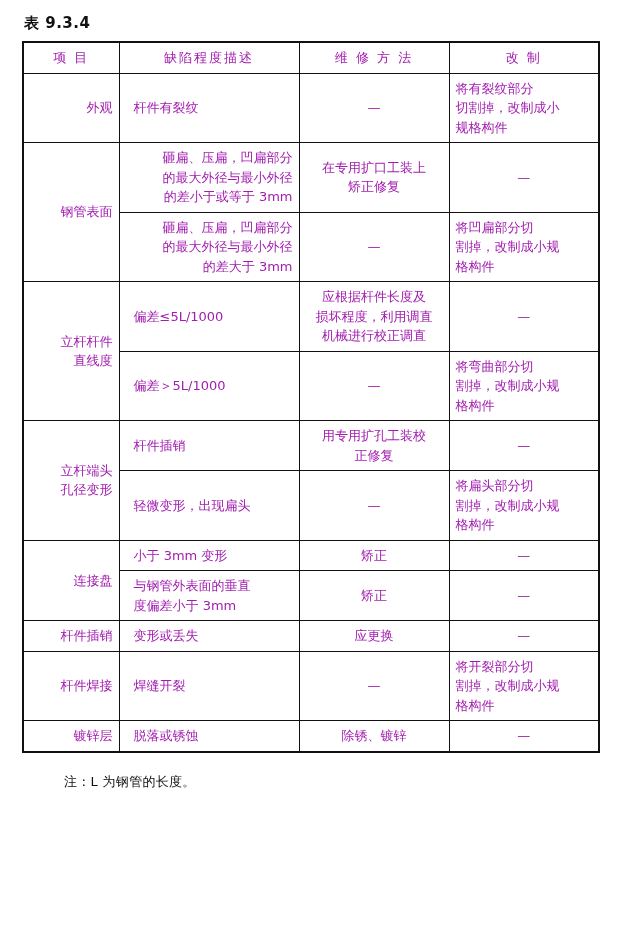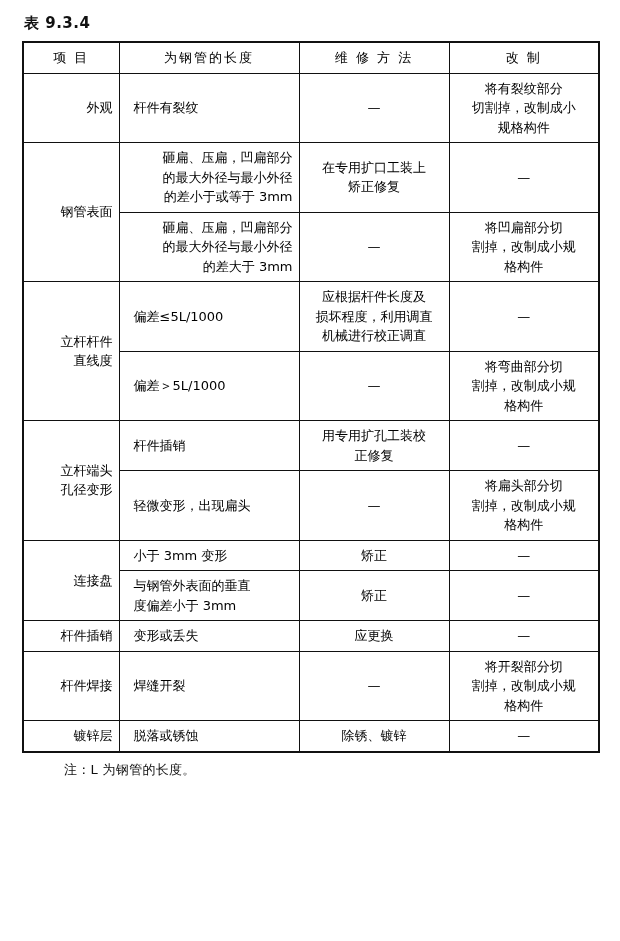--- a/index.html
+++ b/index.html
@@ -43,21 +43,21 @@
   table.spec {
     border-collapse: collapse;
     width: 576px;
     table-layout: fixed;
     border: 2px solid #111;
   }
   table.spec td, table.spec th {
     border: 1px solid #111;
     font-weight: normal;
     font-size: 13px;
-    color: #000000;
+    color: #a21caf;
     vertical-align: middle;
     padding: 5px 6px;
     line-height: 1.5;
   }
   thead td {
     text-align: center;
     font-weight: bold;
     font-size: 13.5px;
     padding: 7px 4px;
     letter-spacing: 2px;
@@ -81,30 +81,29 @@
     text-align: left;
     padding-left: 14px;
     margin-top: 17px;
   }
   td.c-repair {
     text-align: center;
     font-size: 13px;
     line-height: 1.75;
   }
   td.c-remake {
-    text-align: center;
     font-size: 13px;
     line-height: 1.75;
   }
   td.dash {
     text-align: center;
     font-size: 14px;
   }
   .note {
-    margin-top: 8px;
+    margin-top: 20px;
     font-size: 13px;
     letter-spacing: 0.3px;
     padding-left: 42px;
   }
 </style>
 </head>
 <body>
 
 <div class="page">
 
@@ -115,21 +114,21 @@
   <table class="spec">
     <colgroup>
       <col class="col-item">
       <col class="col-desc">
       <col class="col-repair">
       <col class="col-remake">
     </colgroup>
     <thead>
       <tr>
         <td>项  目</td>
-        <td>为钢管的长度</td>
+        <td>缺陷程度描述</td>
         <td>维  修  方  法</td>
         <td>改    制</td>
       </tr>
     </thead>
     <tbody>
 
       <tr>
         <td class="c-item" rowspan="1">外观</td>
         <td class="c-desc left">杆件有裂纹</td>
         <td class="c-repair dash">—</td>

